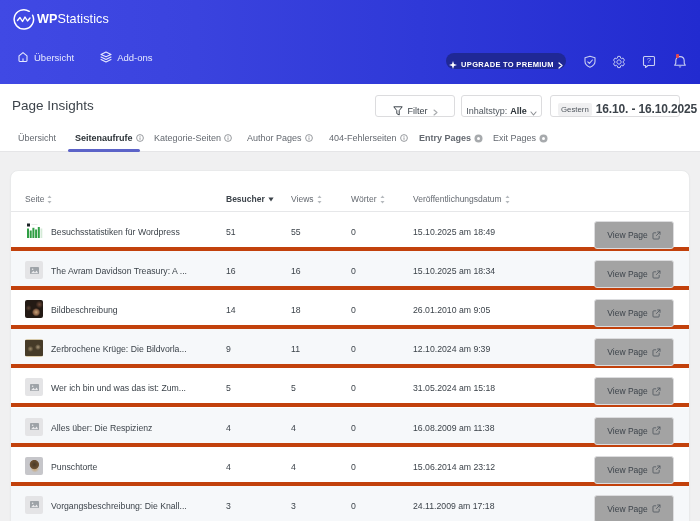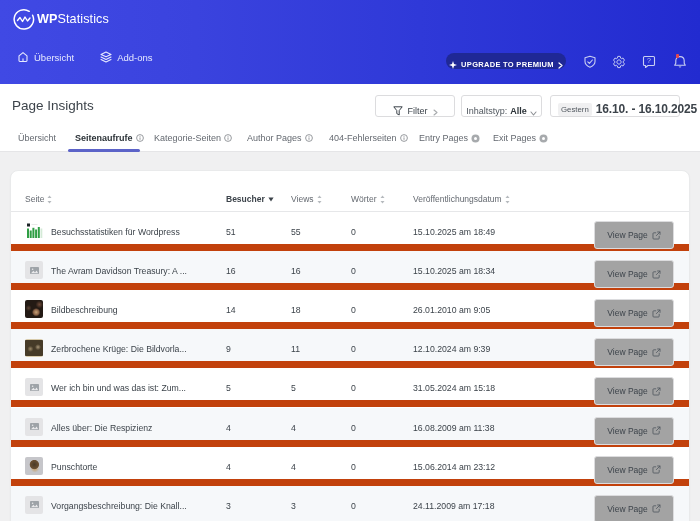--- a/index.html
+++ b/index.html
@@ -38,21 +38,21 @@
 .tab.active { color:#2c3338; font-weight:700; }
 .underline { position:absolute; left:68px; top:22px; width:72px; height:3px; background:#5c63c8; border-radius:2px; }
 
 
 .content { position:absolute; left:0; top:152px; width:700px; height:369px; background:#f0f0f1; }
 .card { position:absolute; left:10px; top:18px; width:680px; height:380px; background:#fff; border-radius:8px;
   border:1px solid #e9eaeb; box-shadow:0 1px 2px rgba(0,0,0,0.03); overflow:hidden; }
 .thead { position:absolute; left:0; top:0; width:680px; height:41px; border-bottom:1px solid #e6e7e9; }
 .th { position:absolute; top:23px; font-size:8.5px; color:#646970; display:flex; align-items:center; gap:3px; }
 .th.dark { color:#3c434a; font-weight:700; }
-.row { position:absolute; left:0; width:680px; height:39px; border-bottom:7px solid #c2410c; }
+.row { position:absolute; left:0; width:680px; height:39px; border-bottom:4px solid #c2410c; }
 .row.alt { background:#f6f8fa; }
 .thumb { position:absolute; left:14px; top:10px; width:18px; height:18px; border-radius:2px; overflow:hidden; }
 .title { position:absolute; left:40px; top:15px; font-size:8.7px; color:#3c434a; white-space:nowrap; }
 .val { position:absolute; top:15px; font-size:8.7px; color:#3c434a; }
 .c1 { left:215px; } .c2 { left:280px; } .c3 { left:340px; } .c4 { left:402px; }
 .viewbtn { position:absolute; left:583px; top:9px; width:80px; height:28px; border:1px solid #dcdcde; border-radius:3px;
   background:#a3a3a3; display:flex; align-items:center; justify-content:center; gap:4px; font-size:8.5px; color:#3c434a; }
 .ph { background:#e4e4e6; display:flex; align-items:center; justify-content:center; }
 </style>
 </head>
@@ -159,21 +159,21 @@
           <circle cx="4" cy="2.2" r="0.5" fill="#8c8f94"></circle>
         </svg>
     </span>
     <span class="tab" style="left:329px;">404-Fehlerseiten
       <svg width="8" height="8" viewBox="0 0 8 8">
           <circle cx="4" cy="4" r="3.4" fill="none" stroke="#8c8f94" stroke-width="0.9"></circle>
           <line x1="4" y1="3.4" x2="4" y2="5.8" stroke="#8c8f94" stroke-width="0.9"></line>
           <circle cx="4" cy="2.2" r="0.5" fill="#8c8f94"></circle>
         </svg>
     </span>
-    <span class="tab" style="left:419px;">Entry Pages
+    <span class="tab" style="left:419px;font-weight:bold;">Entry Pages
       <svg width="9" height="9" viewBox="0 0 9 9">
           <circle cx="4.5" cy="4.5" r="4" fill="#a7aaad"></circle>
           <circle cx="4.5" cy="4.5" r="1.5" fill="#fff"></circle>
         </svg>
     </span>
     <span class="tab" style="left:493px;">Exit Pages
       <svg width="9" height="9" viewBox="0 0 9 9">
           <circle cx="4.5" cy="4.5" r="4" fill="#a7aaad"></circle>
           <circle cx="4.5" cy="4.5" r="1.5" fill="#fff"></circle>
         </svg>

